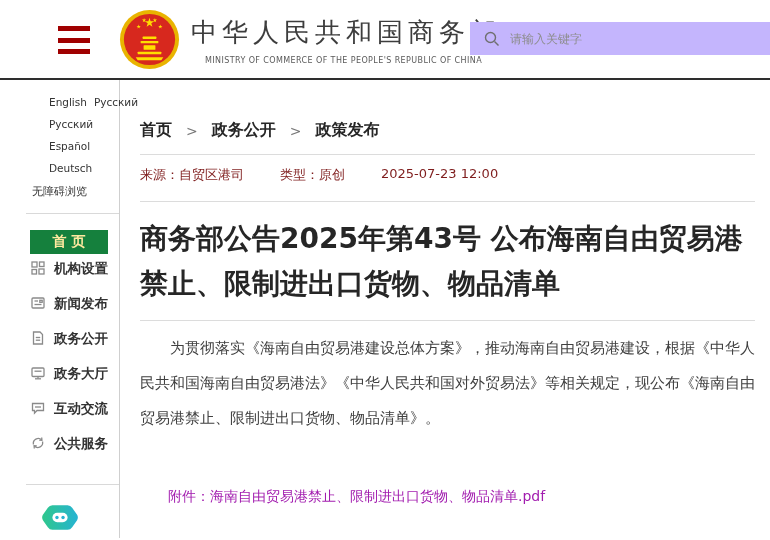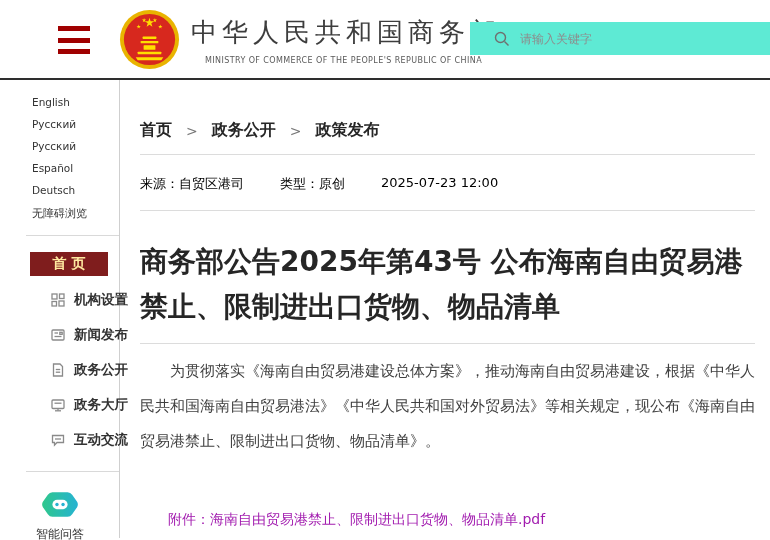--- a/index.html
+++ b/index.html
@@ -50,75 +50,73 @@
     font-size: 8px;
     color: #5a5a5a;
     letter-spacing: 0.4px;
     white-space: nowrap;
     padding-left: 14px;
   }
   .search-box {
     position: absolute;
     right: 0; top: 22px;
     width: 300px; height: 33px;
-    background: #5eead4;
+    background: #c4b5fd;
     display: flex; align-items: center;
     padding-left: 14px;
-    justify-content: center;
   }
   .search-icon { width: 16px; height: 16px; flex: 0 0 auto; cursor: pointer; }
   .search-input {
     border: none; outline: none; background: transparent;
     margin-left: 10px;
     font-size: 12px; color: #555;
     width: 240px;
     font-family: inherit;
   }
   .search-input::placeholder { color: #8d8d8d; }
 
   
   .body-wrap { display: flex; height: 458px; }
   .sidebar {
     width: 120px;
     flex: 0 0 120px;
     border-right: 1px solid #cfcfcf;
     padding-top: 16px;
   }
   .langs {
-    margin-left: 32px;
+    margin-left: 49px;
     width: 90px;
     display: flex; flex-wrap: wrap;
     column-gap: 7px; row-gap: 10px;
-    font-size: 10.5px; color: #333; flex-direction: column;
+    font-size: 10.5px; color: #333;
   }
   .langs span { cursor: pointer; white-space: nowrap; }
   .accessibility {
     margin: 10px 0 0 32px;
     font-size: 11px; color: #333; cursor: pointer; font-family: Liberation Serif, serif;
   }
   .side-divider {
     border-top: 1px solid #d9d9d9;
     margin: 14px 0 0 26px;
   }
   .home-btn {
     margin: 16px 0 0 30px;
     width: 78px; height: 24px;
-    background: #7f1d1d;
+    background: #15803d;
     color: #ffe9a0;
     font-size: 14px; font-weight: bold;
     display: flex; align-items: center; justify-content: center;
     cursor: pointer;
   }
   .menu { margin-top: 6px; }
   .menu-item {
-    display: flex; align-items: center;
+    display: flex; 
     height: 35px;
     padding-left: 30px;
     cursor: pointer;
-    margin-left: 20px;
   }
   .menu-item svg { width: 16px; height: 16px; flex: 0 0 auto; }
   .menu-item .mi-label {
     margin-left: 8px;
     font-size: 13.5px; font-weight: bold; color: #333;
     white-space: nowrap;
   }
   .qa-block {
     margin-top: 18px;
     width: 120px;
@@ -141,28 +139,28 @@
   .breadcrumb .crumb { cursor: pointer; }
   .breadcrumb .sep {
     margin: 0 14px;
     font-weight: normal;
     color: #777;
     font-size: 14px;
   }
   .divider { border-top: 1px solid #dcdcdc; }
   .d1 { margin-top: 13px; }
   .meta {
-    margin-top: 20px;
+    margin-top: 11px;
     display: flex;
     column-gap: 36px;
-    font-size: 13px; color: #000000;
+    font-size: 13px; color: #7f1d1d;
   }
   .d2 { margin-top: 17px; }
   .article-title {
-    margin-top: 28px;
+    margin-top: 14px;
     font-size: 28px;
     font-weight: bold;
     color: #262626;
     line-height: 1.62;
   }
   .d3 { margin-top: 13px; }
   .article-body {
     margin-top: 10px;
     font-size: 15px;
     color: #404040;
@@ -285,20 +283,29 @@
         </div>
 
         <div class="menu-item">
           <svg viewBox="0 0 16 16" fill="none" stroke="#8a8a8a" stroke-width="1.3">
             <path d="M2.5 3.5 h11 v7 h-6.5 l-2.5 2.7 v-2.7 h-2 z"></path>
             <line x1="5" y1="7" x2="11" y2="7"></line>
           </svg>
           <span class="mi-label">互动交流</span>
         </div>
 
+        <div class="menu-item">
+          <svg viewBox="0 0 16 16" fill="none" stroke="#8a8a8a" stroke-width="1.3">
+            <path d="M3.5 9.5 a4.8 4.8 0 0 1 8.2-4.4"></path>
+            <path d="M12.5 6.5 a4.8 4.8 0 0 1 -8.2 4.4"></path>
+            <polyline points="11.7,2.5 11.9,5.3 9.2,5.1"></polyline>
+            <polyline points="4.3,13.5 4.1,10.7 6.8,10.9"></polyline>
+          </svg>
+          <span class="mi-label">公共服务</span>
+        </div>
       </div>
 
       <div class="side-divider"></div>
 
       <div class="qa-block">
         <svg class="qa-icon" viewBox="0 0 40 30">
           <defs>
             <linearGradient id="qagrad" x1="0" y1="0" x2="1" y2="0">
               <stop offset="0" stop-color="#2fc78c"></stop>
               <stop offset="1" stop-color="#26b3d2"></stop>

